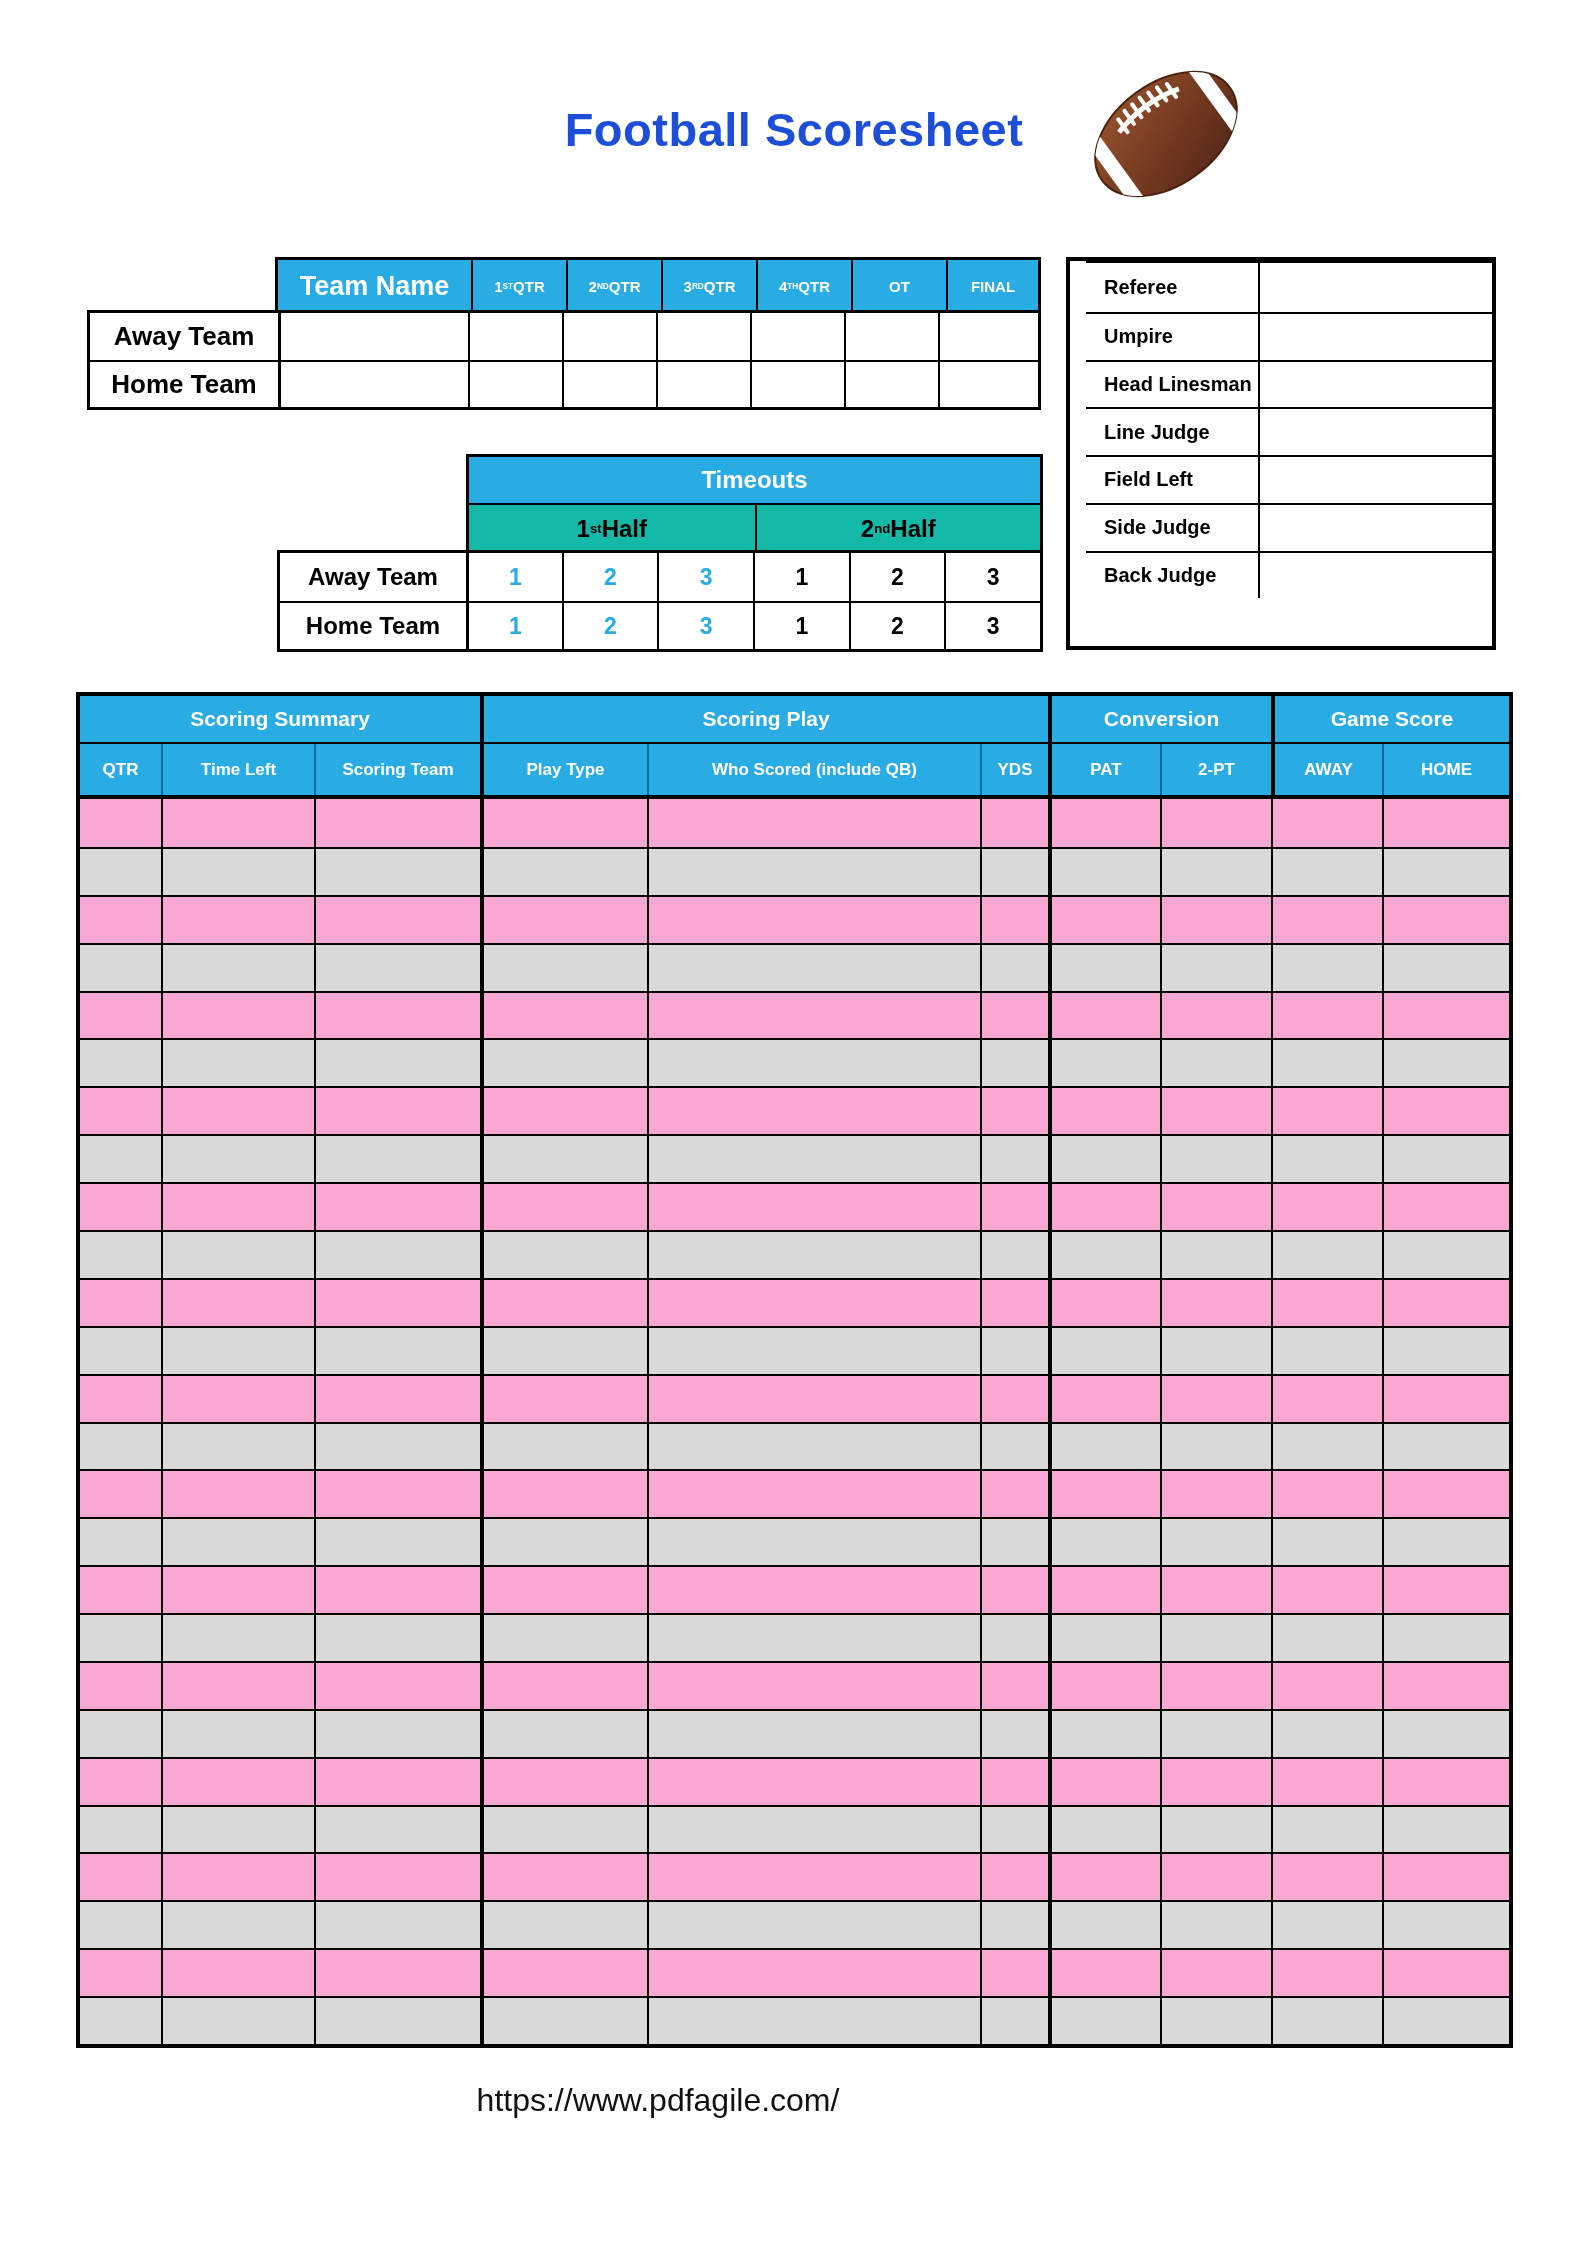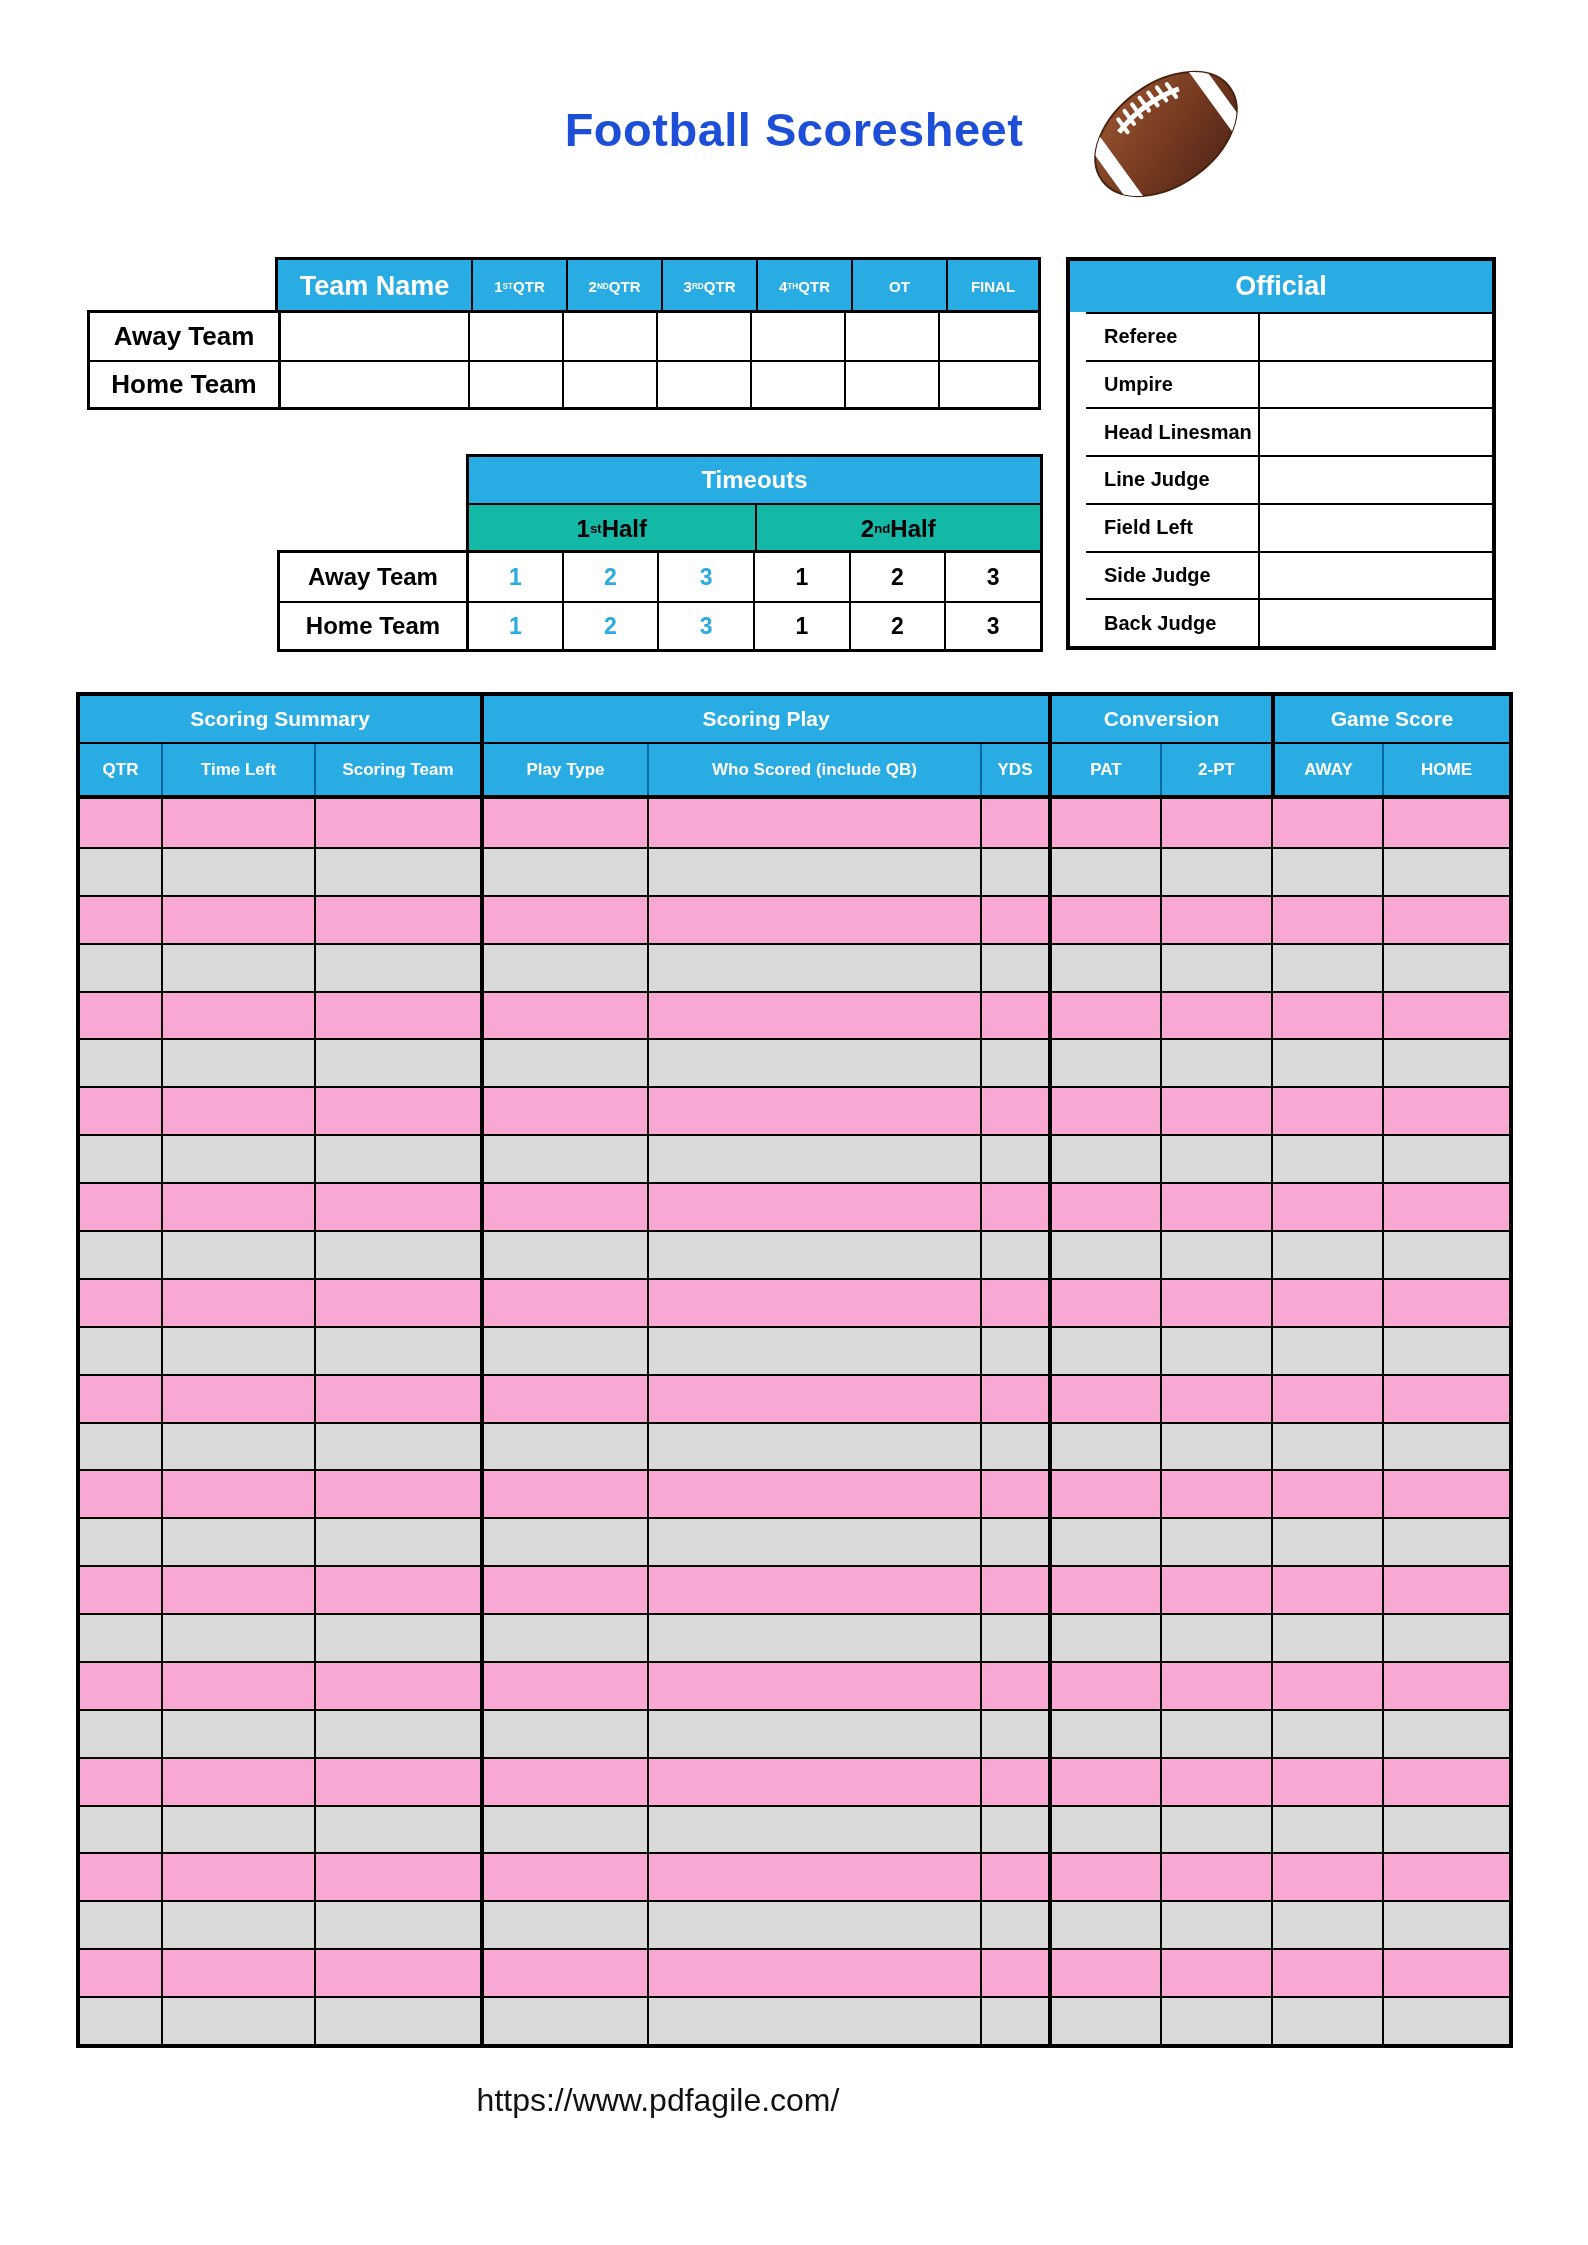--- a/index.html
+++ b/index.html
@@ -187,21 +187,20 @@
     <div class="cell c2"></div>
     <div class="cell"></div>
     <div class="cell"></div>
     <div class="cell"></div>
     <div class="cell"></div>
     <div class="cell"></div>
     <div class="cell"></div>
   </div>
 
   <div id="official">
-    <div class="cell title">Official</div>
     <div class="cell lab">Referee</div>
     <div class="cell val"></div>
     <div class="cell lab">Umpire</div>
     <div class="cell val"></div>
     <div class="cell lab">Head Linesman</div>
     <div class="cell val"></div>
     <div class="cell lab">Line Judge</div>
     <div class="cell val"></div>
     <div class="cell lab">Field Left</div>
     <div class="cell val"></div>

